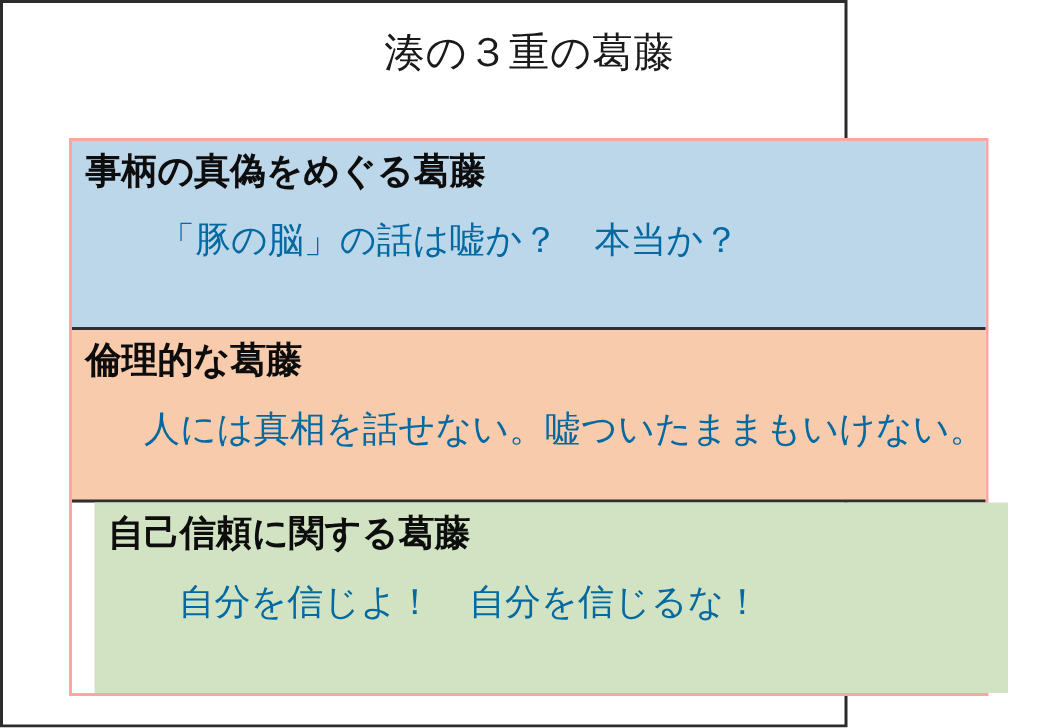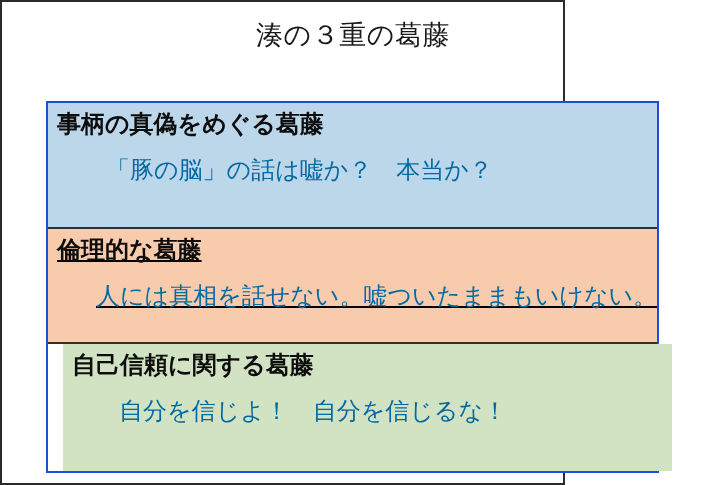--- a/index.html
+++ b/index.html
@@ -33,24 +33,24 @@
     line-height: 32px;
     font-weight: 400;
     color: #1a1a1a;
     letter-spacing: 0.5px;
     white-space: nowrap;
   }
 
   #conflict-stack {
     position: absolute;
     left: 44px;
-    top: 99px;
+    top: 90px;
     width: 613px;
     box-sizing: border-box;
-    border: 2px solid #1d4ed8;
+    border: 2px solid #fca5a5;
   }
 
   .conflict-band {
     position: relative;
     box-sizing: border-box;
     width: 100%;
     border-bottom: 2px solid #2f2f2f;
     overflow: hidden;
   }
   .conflict-band:last-child {
@@ -94,21 +94,21 @@
 
   <div id="slide-title">湊の３重の葛藤</div>
 
   <div id="conflict-stack">
 
     <div class="conflict-band" id="band-truth" style="background: rgb(188, 214, 234);">
       <div class="band-heading">事柄の真偽をめぐる葛藤</div>
       <div class="band-body">「豚の脳」の話は嘘か？　本当か？</div>
     </div>
 
-    <div class="conflict-band" id="band-ethics" style="background: rgb(248, 203, 173); text-decoration: underline;">
+    <div class="conflict-band" id="band-ethics" style="background: rgb(248, 203, 173);">
       <div class="band-heading">倫理的な葛藤</div>
       <div class="band-body">人には真相を話せない。嘘ついたままもいけない。</div>
     </div>
 
     <div class="conflict-band" id="band-self" style="background: rgb(210, 227, 195);">
       <div class="band-heading">自己信頼に関する葛藤</div>
       <div class="band-body">自分を信じよ！　自分を信じるな！</div>
     </div>
 
   </div>

